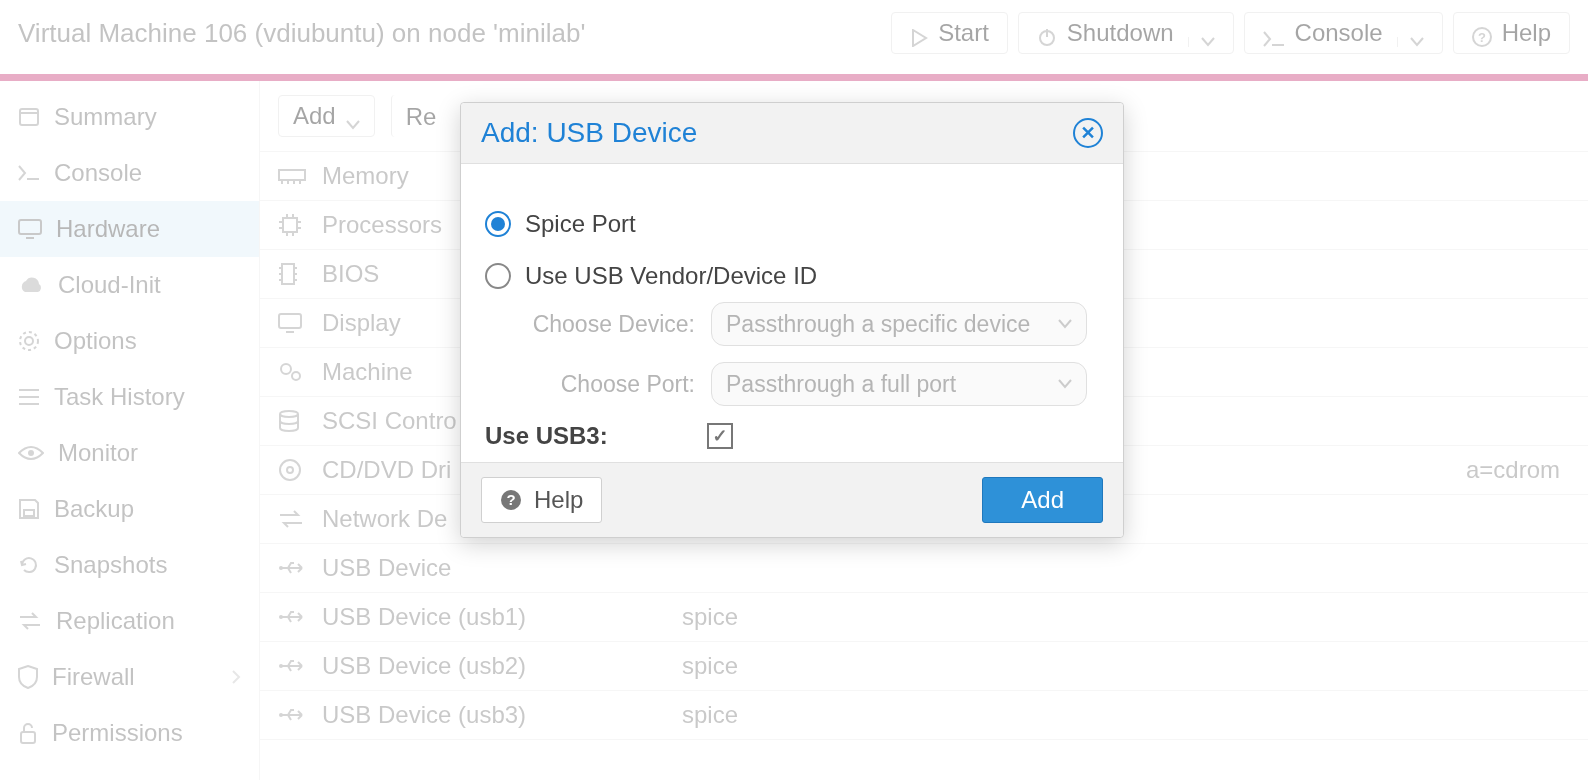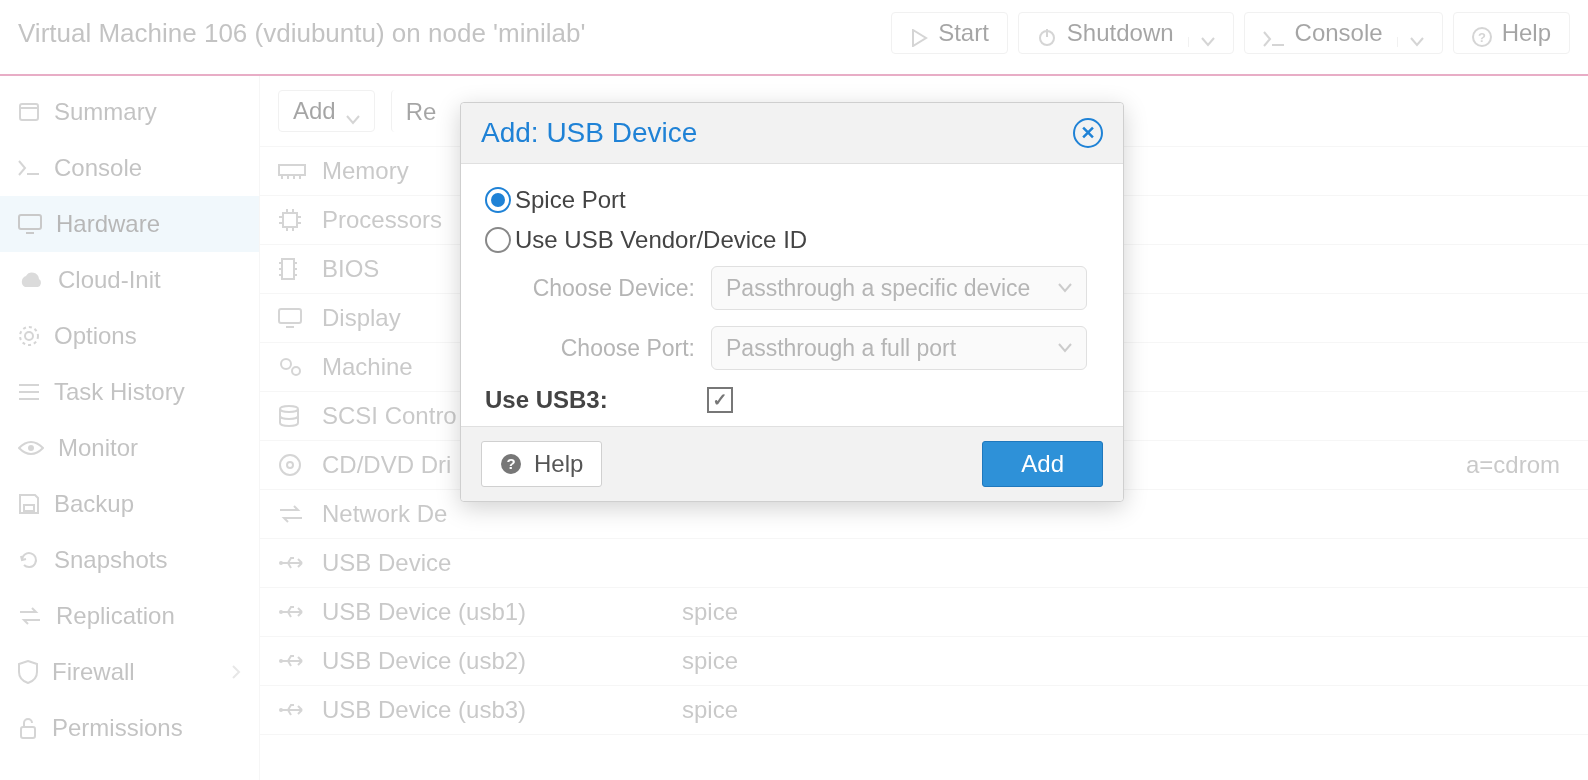--- a/index.html
+++ b/index.html
@@ -1,21 +1,21 @@
 <!DOCTYPE html>
 <html><head>
 <meta charset="utf-8">
 <style>
   * { box-sizing: border-box; margin: 0; padding: 0; }
   html, body { width: 1588px; height: 780px; font-family: -apple-system, "Helvetica Neue", Arial, sans-serif; background:#fff; color:#555; }
   
   .dimmed { opacity: 0.35; }
   .header {
     display:flex; align-items:center; justify-content:space-between;
-    padding: 12px 18px 20px 18px; border-bottom:2px solid #be185d;
+    padding: 12px 18px 20px 18px; border-bottom:7px solid #be185d;
     font-size: 26px; color:#555;
   }
   .header-title { white-space:nowrap; }
   .header-actions { display:flex; gap:10px; }
   .btn {
     display:inline-flex; align-items:flex-end; gap:10px;
     border:1px solid #d8d8d8; background:#fff; color:#000000;
     padding: 6px 18px; font-size:24px; border-radius:4px; cursor:pointer;
   }
   .btn .caret { border-left:1px solid #d8d8d8; padding-left:12px; margin-left:4px; }
@@ -46,33 +46,33 @@
     display:flex; align-items:center; justify-content:space-between;
     background:#f2f2f2; border-bottom:1px solid #e0e0e0;
     padding:14px 20px; font-size:28px; color:#1f82d6; border-radius:4px 4px 0 0;
   }
   .dlg-close {
     width:30px; height:30px; border:2px solid #1f82d6; border-radius:50%;
     display:flex; align-items:center; justify-content:center; color:#1f82d6; cursor:pointer;
     font-size:18px; font-weight:bold;
   }
   .dlg-body { padding:22px 24px 12px 24px; font-size:24px; color:#444; }
-  .radio-row { display:flex; align-items:center; gap:4px; margin-bottom:12px; }
+  .radio-row { display:flex; align-items:center; gap:14px; margin-bottom:12px;margin-top:24px; }
   .radio {
     width:26px; height:26px; border:2px solid #888; border-radius:50%;
     display:flex; align-items:center; justify-content:center; cursor:pointer;
   }
   .radio.selected { border-color:#1f82d6; }
   .radio.selected::after { content:""; width:14px; height:14px; background:#1f82d6; border-radius:50%; }
   .field-row { display:flex; align-items:center; gap:16px; margin:8px 12px 16px 24px; }
   .field-label { width:186px; text-align:right; color:#b5b5b5; font-size:23px; }
   .combo {
     flex:1; height:44px; border:1px solid #e0e0e0; background:#fafafa;
     display:flex; align-items:center; justify-content:space-between;
-    padding:0 14px; color:#b5b5b5; font-size:23px; border-radius:6px;
+    padding:0 14px; color:#b5b5b5; font-size:23px; border-radius:13px;
   }
   .check-row { display:flex; align-items:center; gap:12px; margin-top:8px;font-weight:bold; }
   .check-label { width:210px; color:#444; }
   .checkbox {
     width:26px; height:26px; border:2px solid #777; display:flex; align-items:center; justify-content:center;
     color:#777; font-size:18px;
   }
   .dlg-footer {
     display:flex; align-items:center; justify-content:space-between;
     background:#f2f2f2; border-top:1px solid #e0e0e0;

